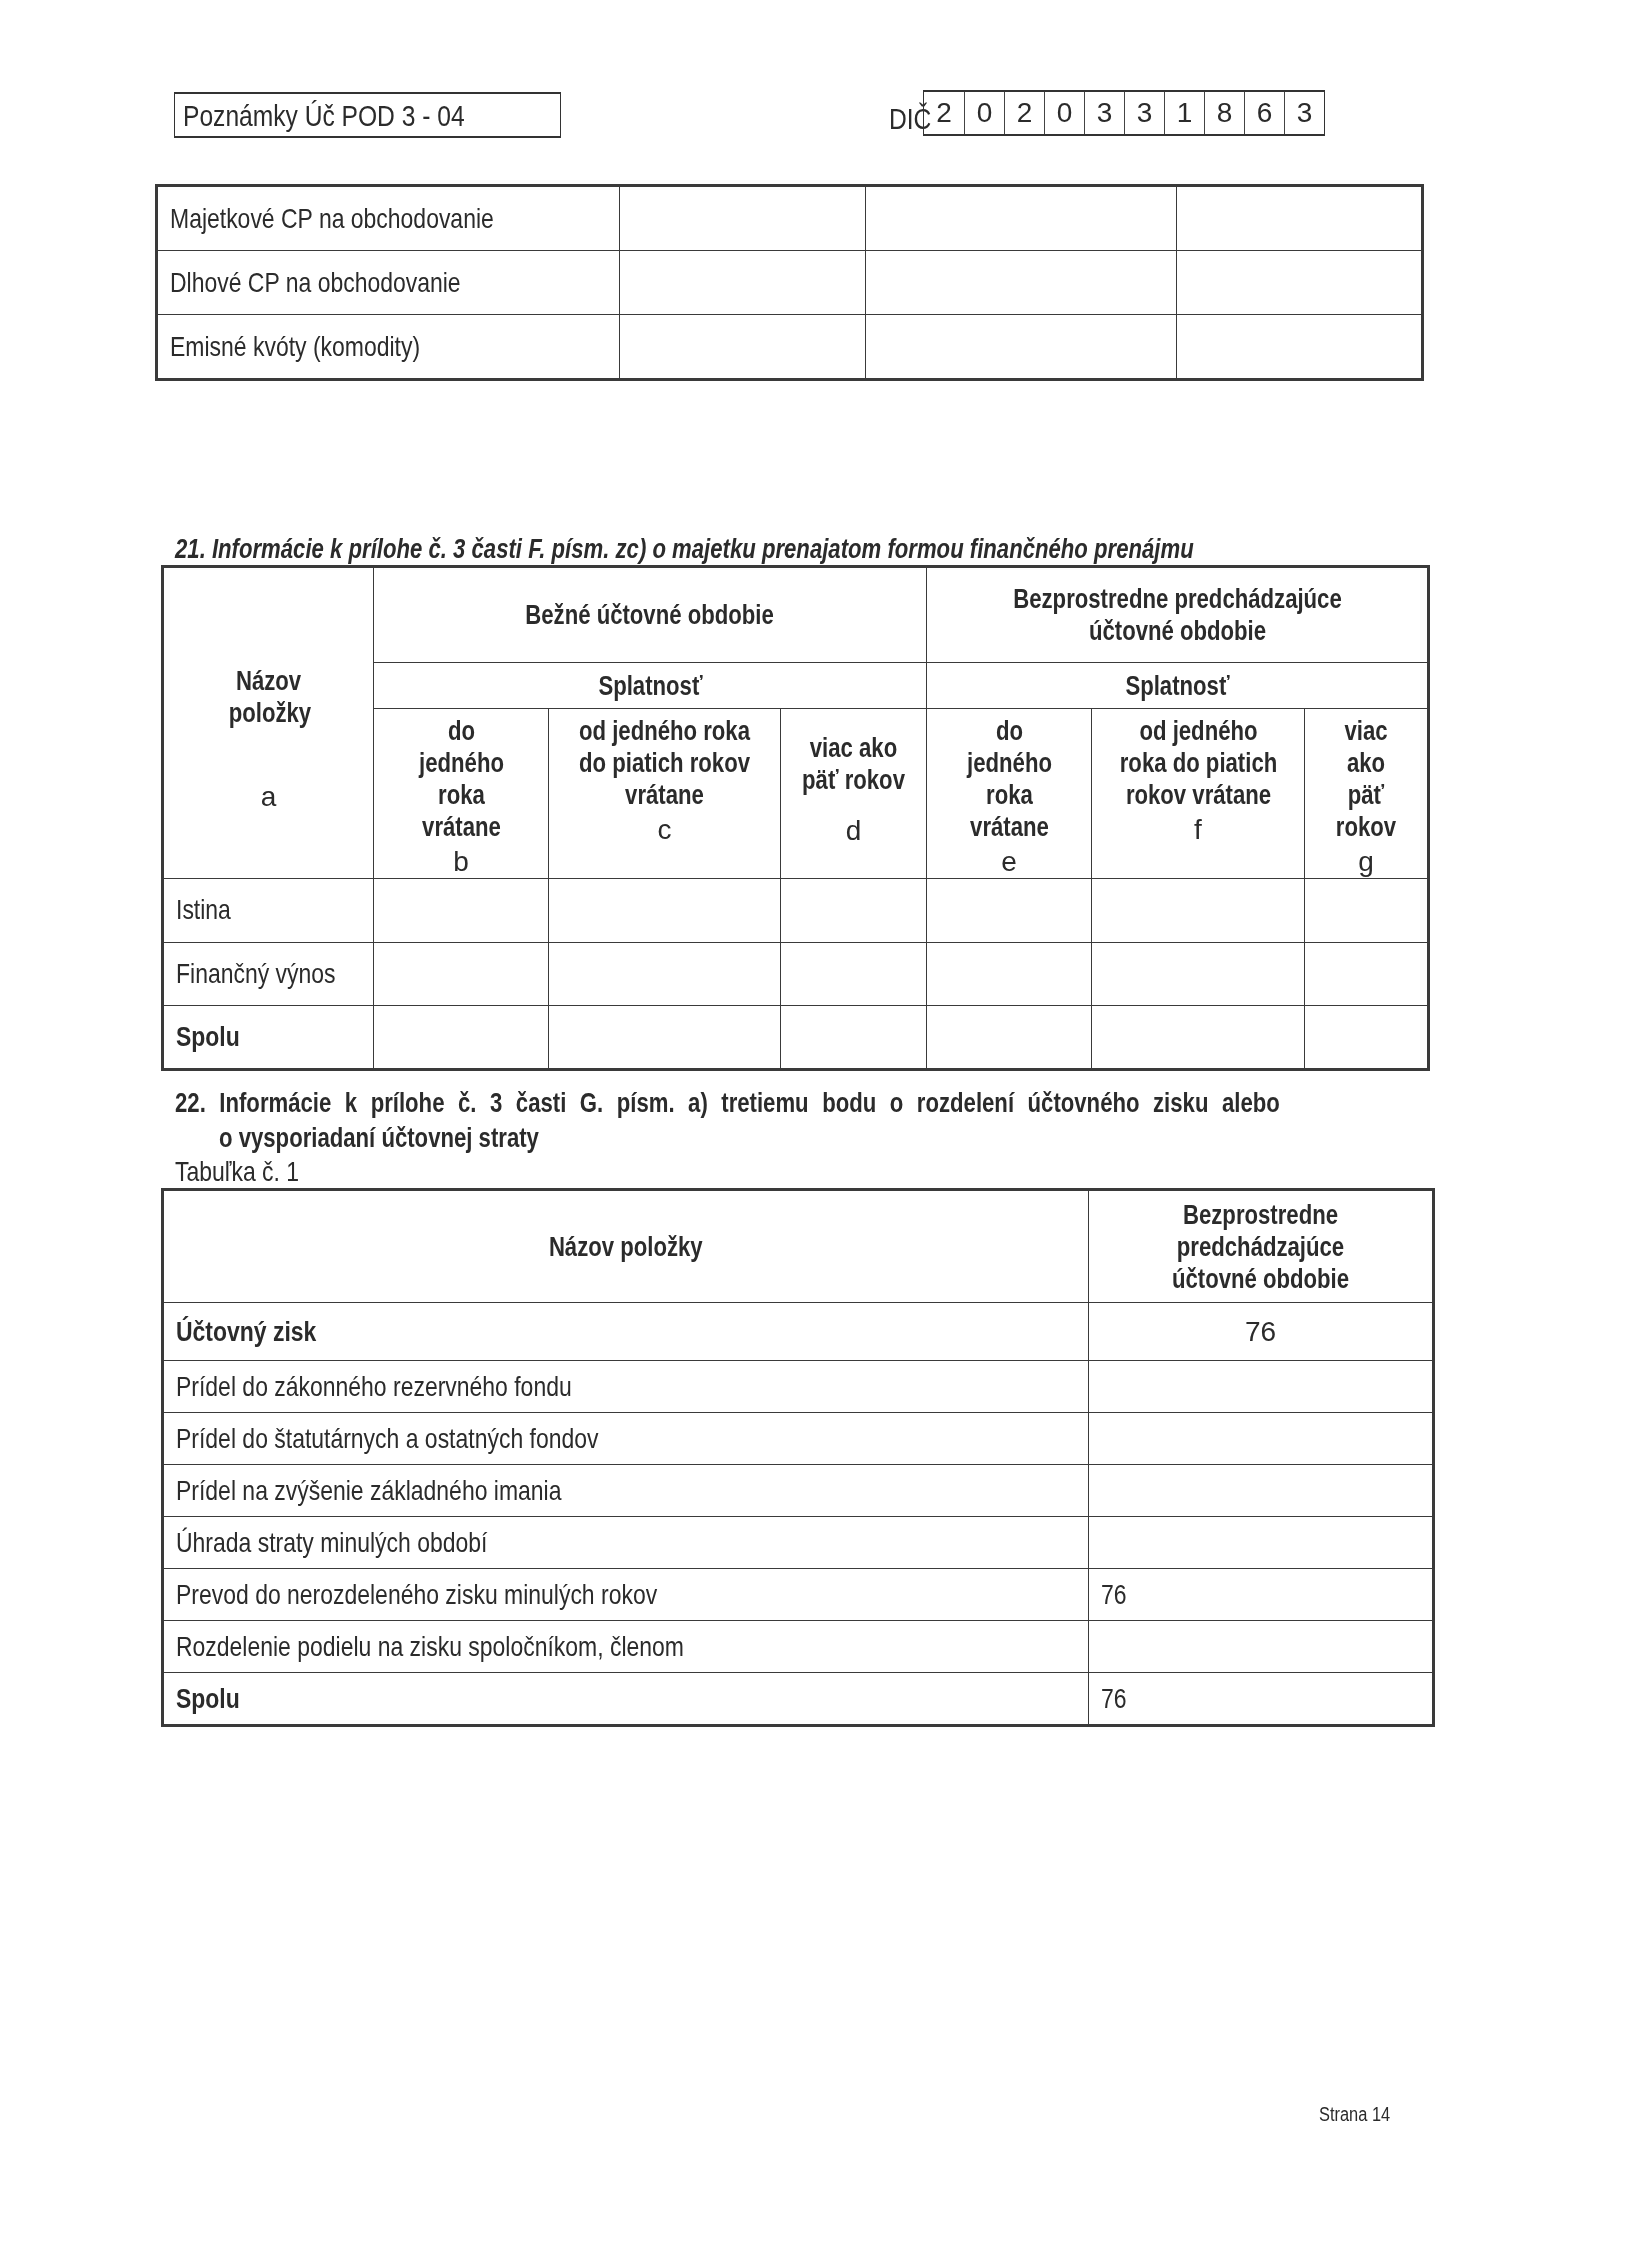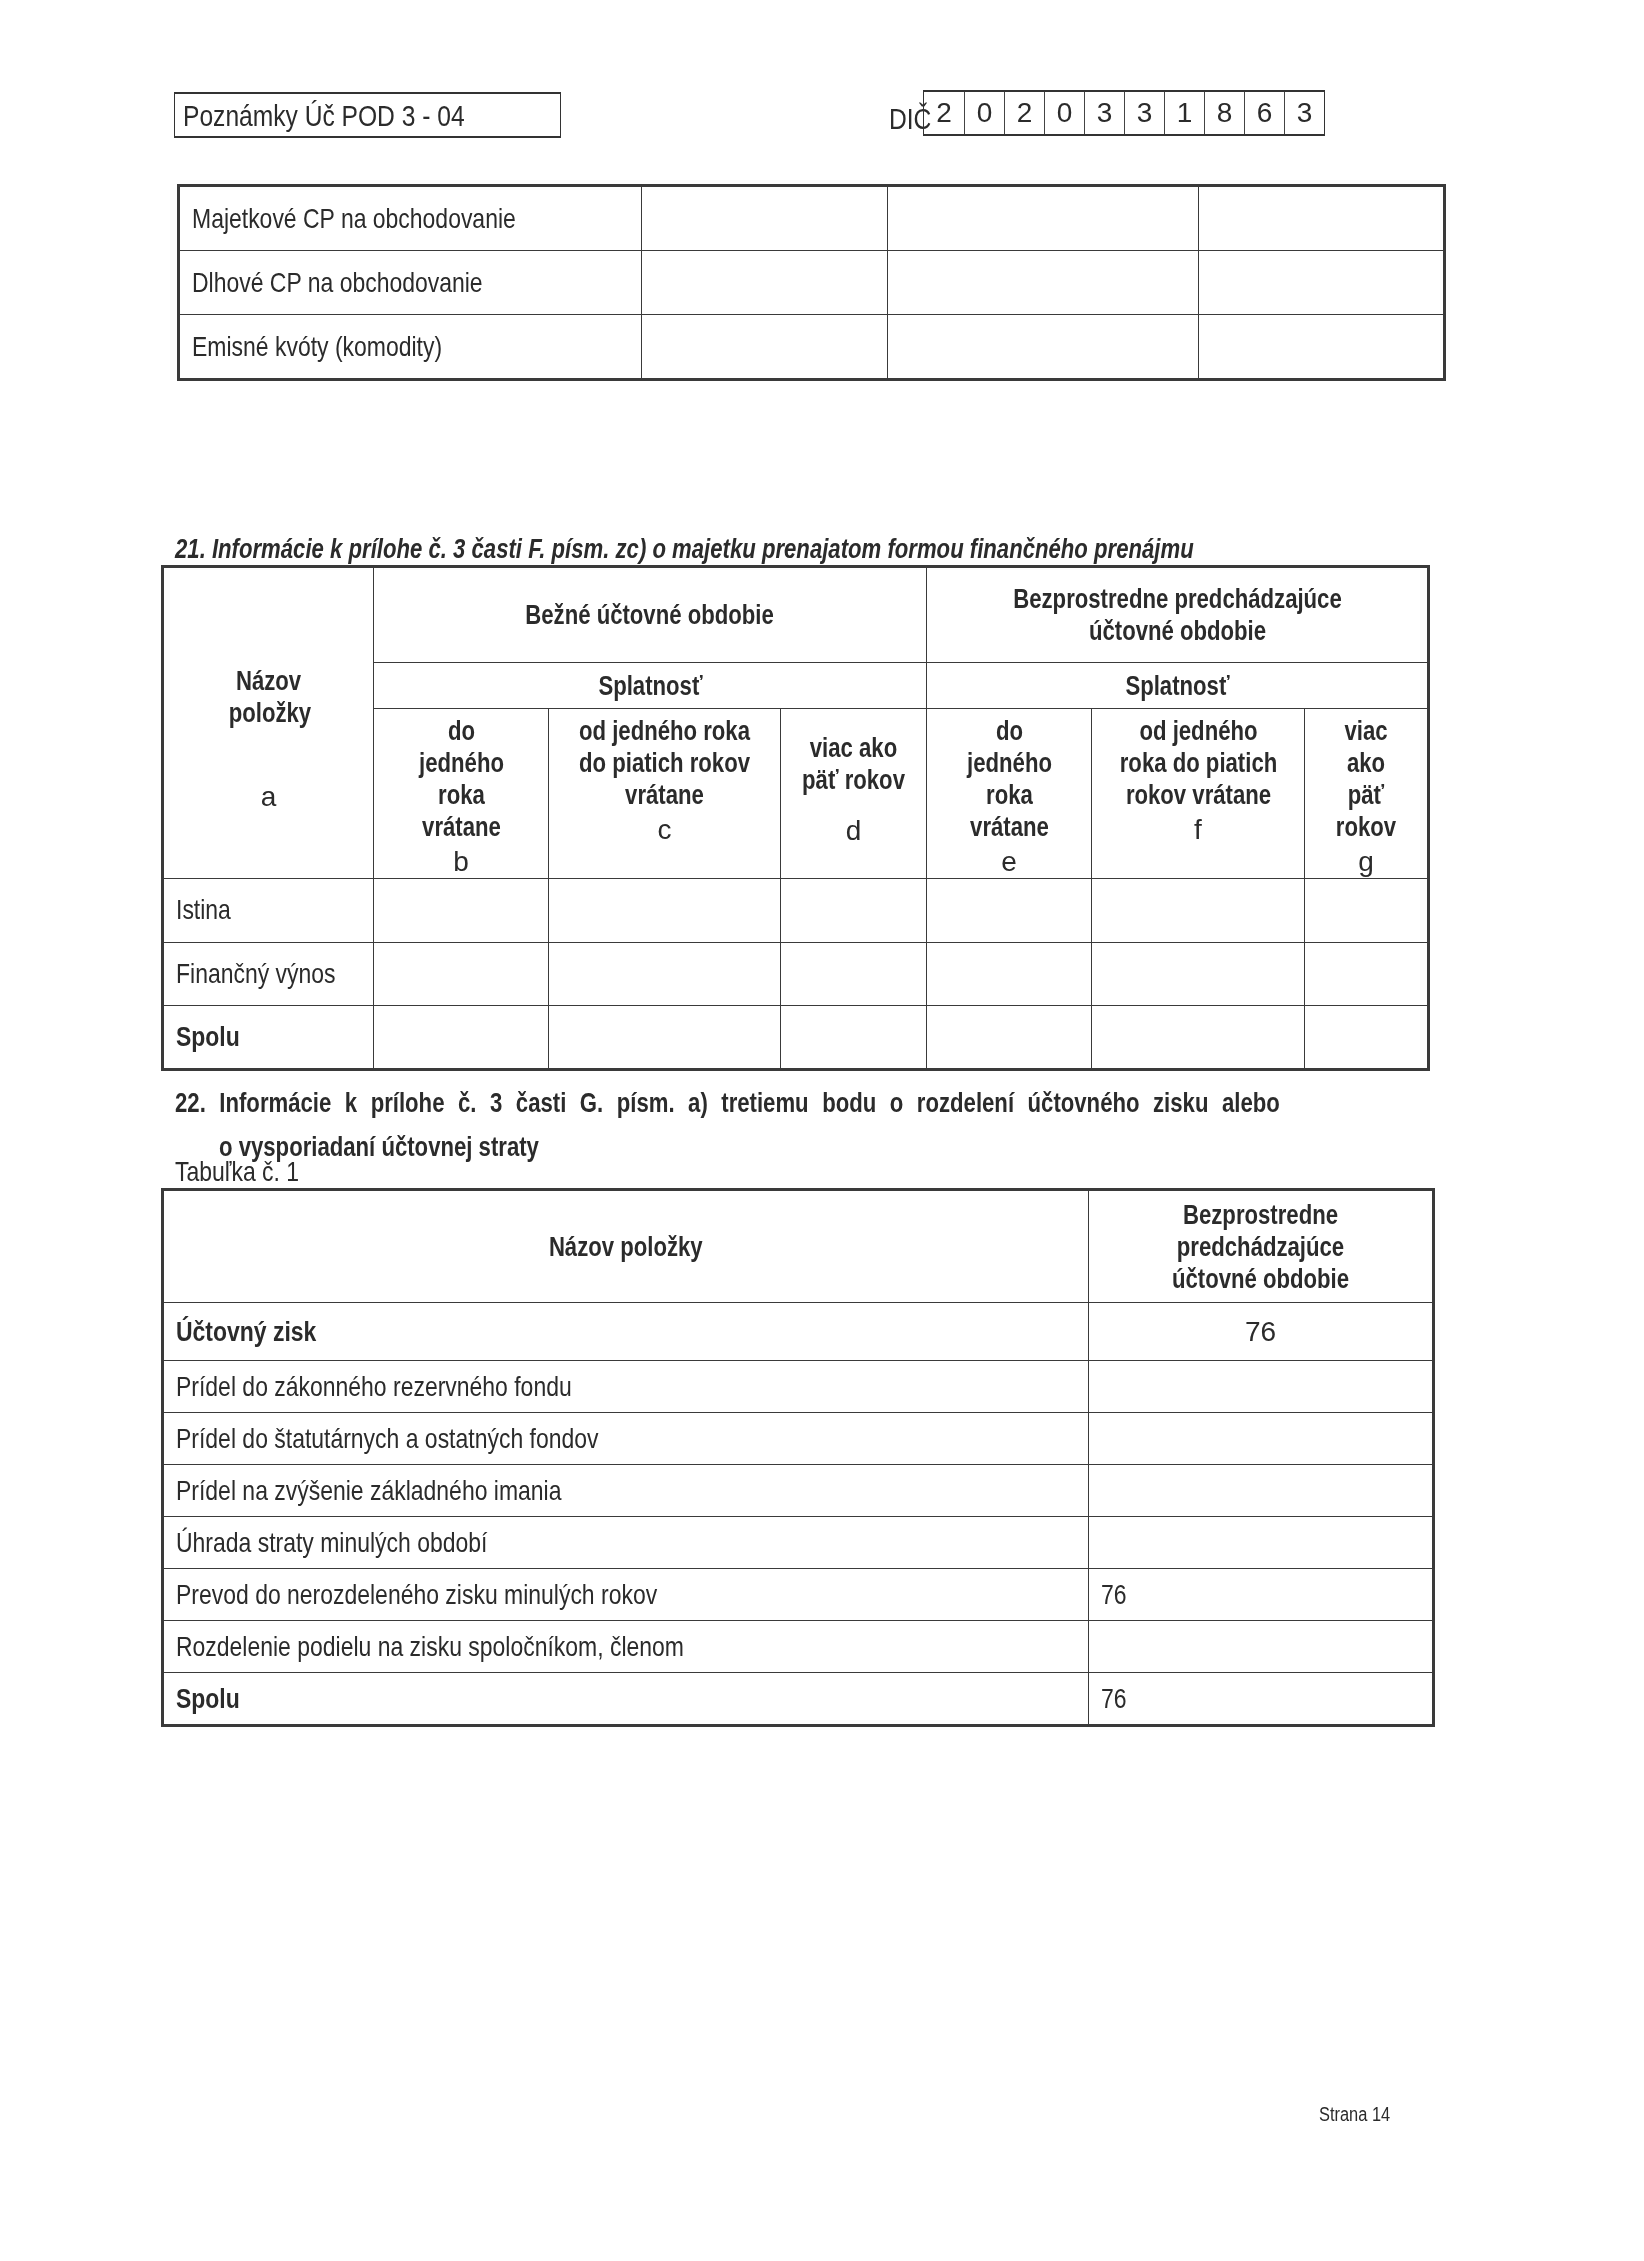--- a/index.html
+++ b/index.html
@@ -45,21 +45,21 @@
   <div class="dic-digit">2</div>
   <div class="dic-digit">0</div>
   <div class="dic-digit">3</div>
   <div class="dic-digit">3</div>
   <div class="dic-digit">1</div>
   <div class="dic-digit">8</div>
   <div class="dic-digit">6</div>
   <div class="dic-digit">3</div>
 </div>
 
-<table class="grid outer" style="left:179px; top:186px; width:1265px;">
+<table class="grid outer" style="left:157px; top:186px; width:1265px;">
   <colgroup>
       <col style="width:462px">
       <col style="width:246px">
       <col style="width:311px">
       <col style="width:245px">
     </colgroup>
   <tbody>
       <tr style="height:64px">
     <td class="lbl"><span class="narrow">Majetkové CP na obchodovanie</span></td>
     <td></td>
@@ -142,21 +142,21 @@
     <td></td>
     <td></td>
     <td></td>
   </tr>
 </tbody>
   </table>
 
 <div class="abs section-title" style="left:175px; top:1088px;">
   <span class="narrow" style="word-spacing:9px;">22. Informácie k prílohe č. 3 časti G. písm. a) tretiemu bodu o rozdelení účtovného zisku alebo</span>
 </div>
-<div class="abs section-title" style="left:219px; top:1123px;margin-top:9px;">
+<div class="abs section-title" style="left:219px; top:1123px;">
   <span class="narrow">o vysporiadaní účtovnej straty</span>
 </div>
 <div class="abs" style="left:175px; top:1156px; font-size:28px;">
   <span class="narrow">Tabuľka č. 1</span>
 </div>
 
 <table class="grid outer" style="left:163px; top:1190px; width:1269px;">
   <colgroup>
       <col style="width:925px">
       <col style="width:344px">

